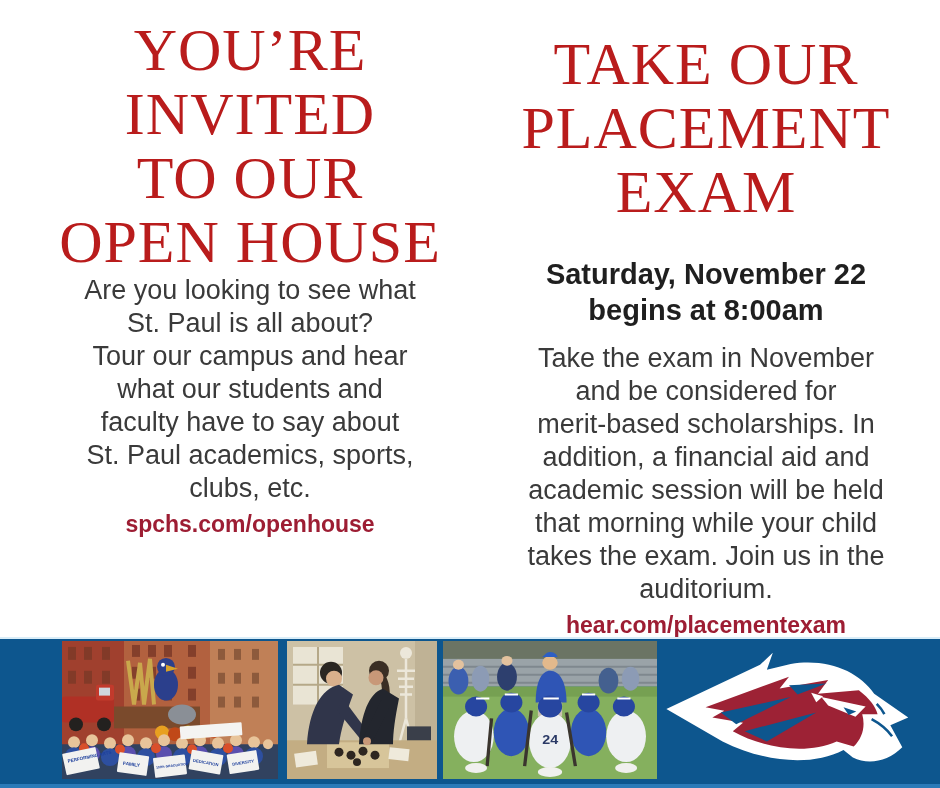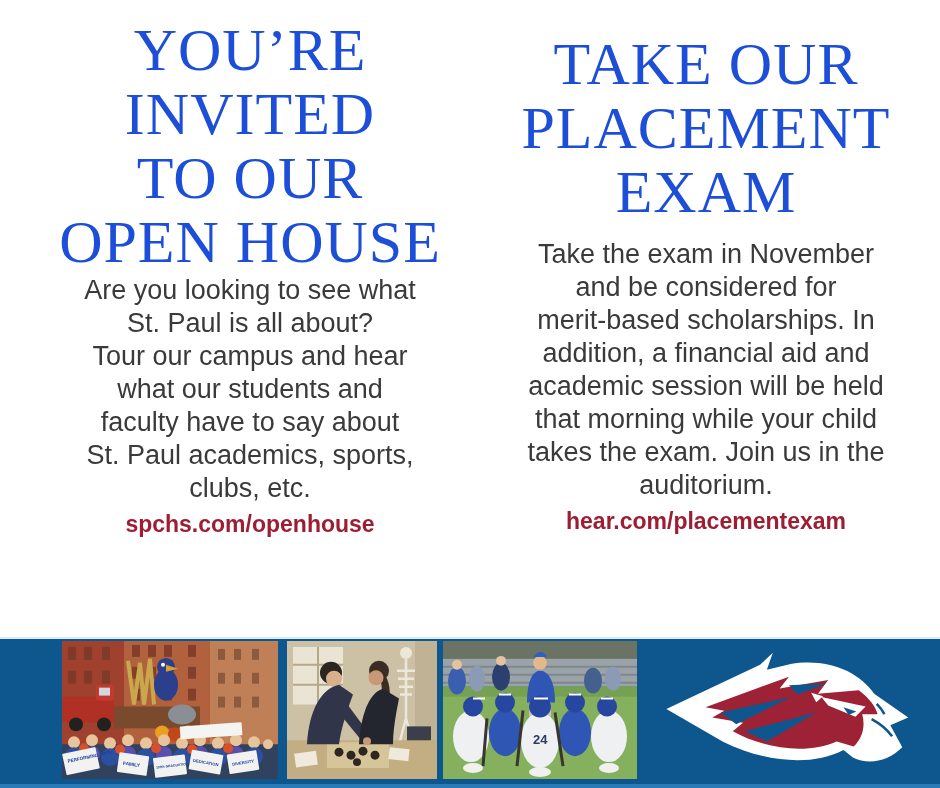--- a/index.html
+++ b/index.html
@@ -6,21 +6,21 @@
   .page{
     position:relative;width:940px;height:788px;background:#ffffff;
     overflow:hidden;font-family:"Liberation Sans",sans-serif;color:#1f1e1d;
   }
   .col{position:absolute;top:0;text-align:center;}
   .col-left{left:22px;width:456px;padding-top:18px;}
   .col-right{left:476px;width:460px;padding-top:32px;}
   .heading{
     font-family:"Liberation Serif","DejaVu Serif",serif;
     font-weight:400;font-size:60px;line-height:64px;letter-spacing:1px;
-    color:#1d4ed8;white-space:pre-line;margin:0;
+    color:#b91c1c;white-space:pre-line;margin:0;
   }
   .dateblock{
     font-weight:700;font-size:29px;line-height:36px;color:#1f1f1f;
     white-space:pre-line;margin-top:12px;
   }
   .col-right .dateblock{margin-top:32px;}
   .bodytext{
     font-size:27px;line-height:33px;color:#3a3a3a;
     white-space:pre-line;margin-top:0;
   }
@@ -31,21 +31,21 @@
   }
   
   .band{position:absolute;left:0;bottom:0;width:940px;height:151px;}
   .band-hairline{height:2px;background:#d9edf8;}
   .band-main{position:relative;height:145px;background:#0d568e;}
   .band-strip{height:4px;background:#2b7ab8;}
   .photo{position:absolute;top:2px;height:138px;margin:0;padding:0;overflow:hidden;}
   .photo svg{display:block;width:100%;height:100%;}
   .photo-1{left:62px;width:216px;}
   .photo-2{left:287px;width:150px;}
-  .photo-3{left:443px;width:194px;}
+  .photo-3{left:443px;width:214px;}
   .logo-wrap{
     position:absolute;left:637px;top:0;width:303px;height:145px;
     display:flex;align-items:center;justify-content:center;
   }
   .logo-wrap svg{width:258px;height:132px;}
 </style>
 </head>
 <body>
 
 <div class="page">
@@ -62,20 +62,22 @@
 faculty have to say about
 St. Paul academics, sports,
 clubs, etc.</div>
     <a class="url" href="#">spchs.com/openhouse</a>
   </section>
 
   <section class="col col-right">
     <h1 class="heading">TAKE OUR
 PLACEMENT
 EXAM</h1>
+    <div class="dateblock">Saturday, November 22
+begins at 8:00am</div>
     <div class="bodytext">Take the exam in November
 and be considered for
 merit-based scholarships. In
 addition, a financial aid and
 academic session will be held
 that morning while your child
 takes the exam. Join us in the
 auditorium.</div>
     <a class="url" href="#">hear.com/placementexam</a>
   </section>

